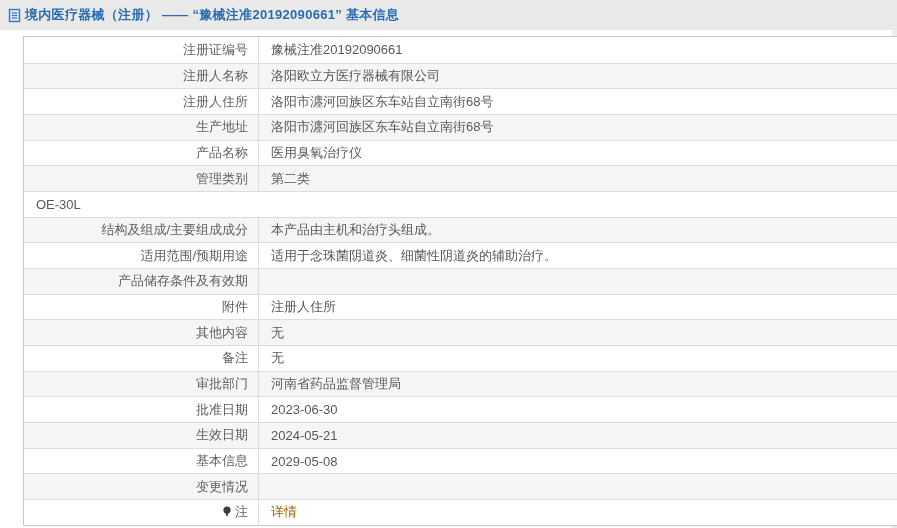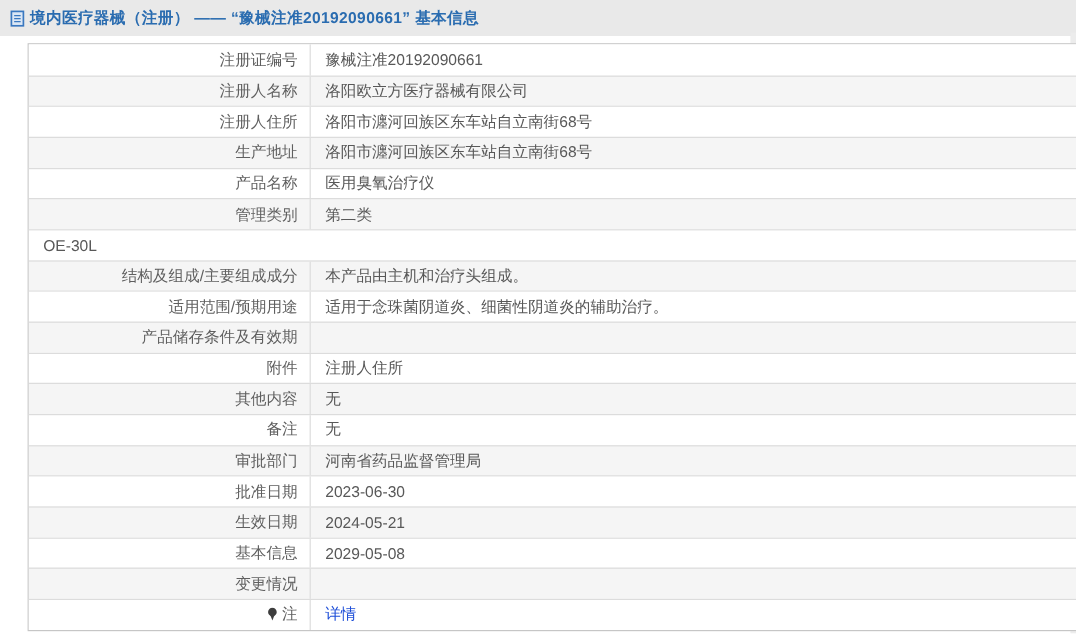--- a/index.html
+++ b/index.html
@@ -56,21 +56,21 @@
   .cell-value {
     flex: 1;
     display: flex; align-items: center;
     padding-left: 12px;
     font-size: 13px;
     color: #585858;
     white-space: nowrap;
   }
   .pin-icon { display: inline-flex; margin-right: 3px; }
   a.detail-link {
-    color: #1d4ed8;
+    color: #a16207;
     text-decoration: none;
     font-size: 13px;
     cursor: pointer;
   }
 </style>
 </head>
 <body>
 
 <div class="topbar">
   <span class="doc-icon">

